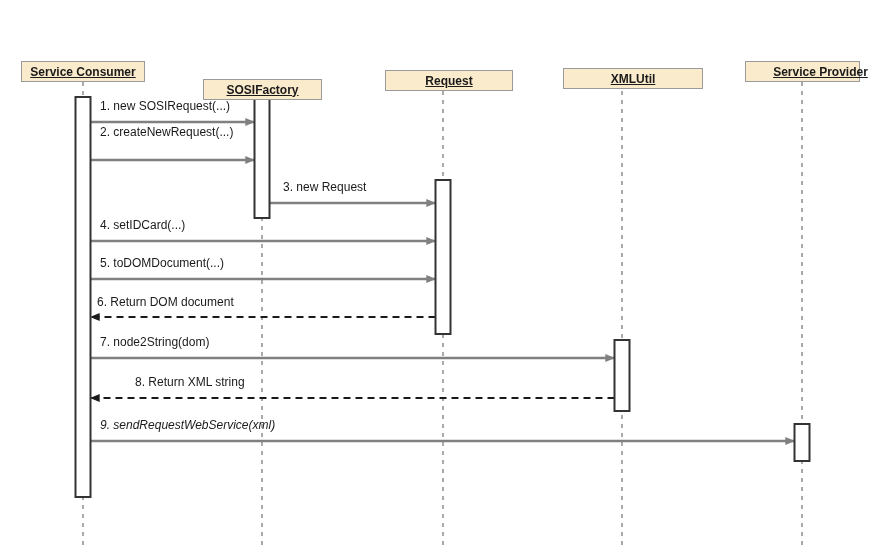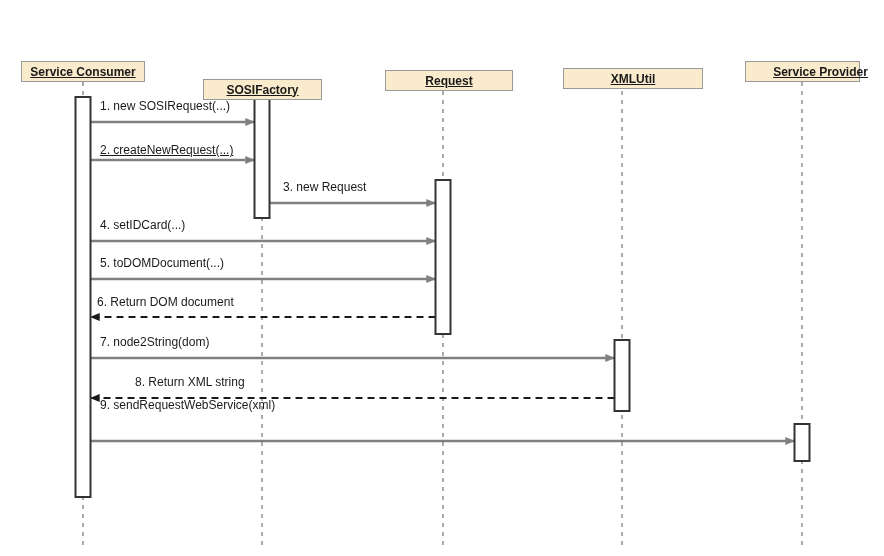--- a/index.html
+++ b/index.html
@@ -104,22 +104,22 @@
       </div>
       <div class="participant-box" style="left: 563px; top: 68px; width: 140px;">
         <span class="participant-label">XMLUtil</span>
       </div>
       <div class="participant-box" style="left: 745px; top: 61px; width: 115px; padding-left: 36px;">
         <span class="participant-label">Service Provider</span>
       </div>
     </div>
   <div id="labels-layer">
       <div class="msg-label" style="left: 100px; top: 100px;">1. new SOSIRequest(...)</div>
-      <div class="msg-label" style="left: 100px; top: 144px; text-decoration: underline;">2. createNewRequest(...)</div>
+      <div class="msg-label" style="left: 100px; top: 126px;">2. createNewRequest(...)</div>
       <div class="msg-label" style="left: 283px; top: 181px;">3. new Request</div>
       <div class="msg-label" style="left: 100px; top: 219px;">4. setIDCard(...)</div>
       <div class="msg-label" style="left: 100px; top: 257px;">5. toDOMDocument(...)</div>
       <div class="msg-label" style="left: 97px; top: 296px;">6. Return DOM document</div>
       <div class="msg-label" style="left: 100px; top: 336px;">7. node2String(dom)</div>
       <div class="msg-label" style="left: 97px; top: 376px; margin-left: 38px;">8. Return XML string</div>
-      <div class="msg-label" style="left: 100px; top: 399px;">9. sendRequestWebService(xml)</div>
+      <div class="msg-label" style="left: 100px; top: 419px; font-style: italic;">9. sendRequestWebService(xml)</div>
     </div>
 </div>
 
 </body></html>

